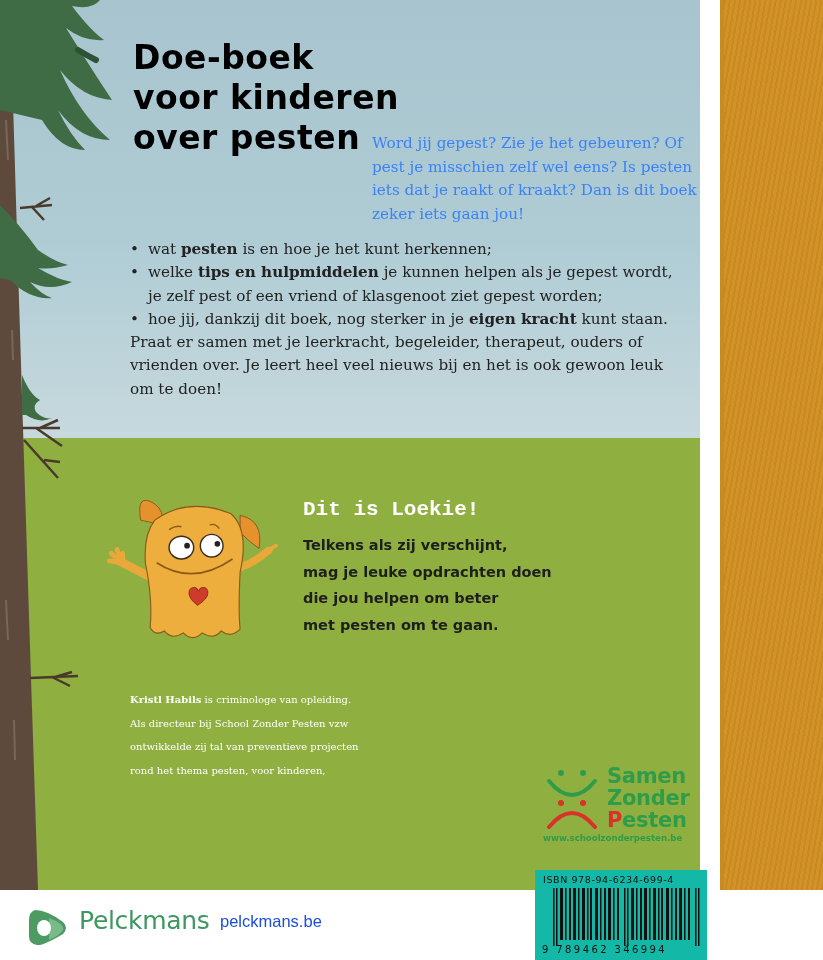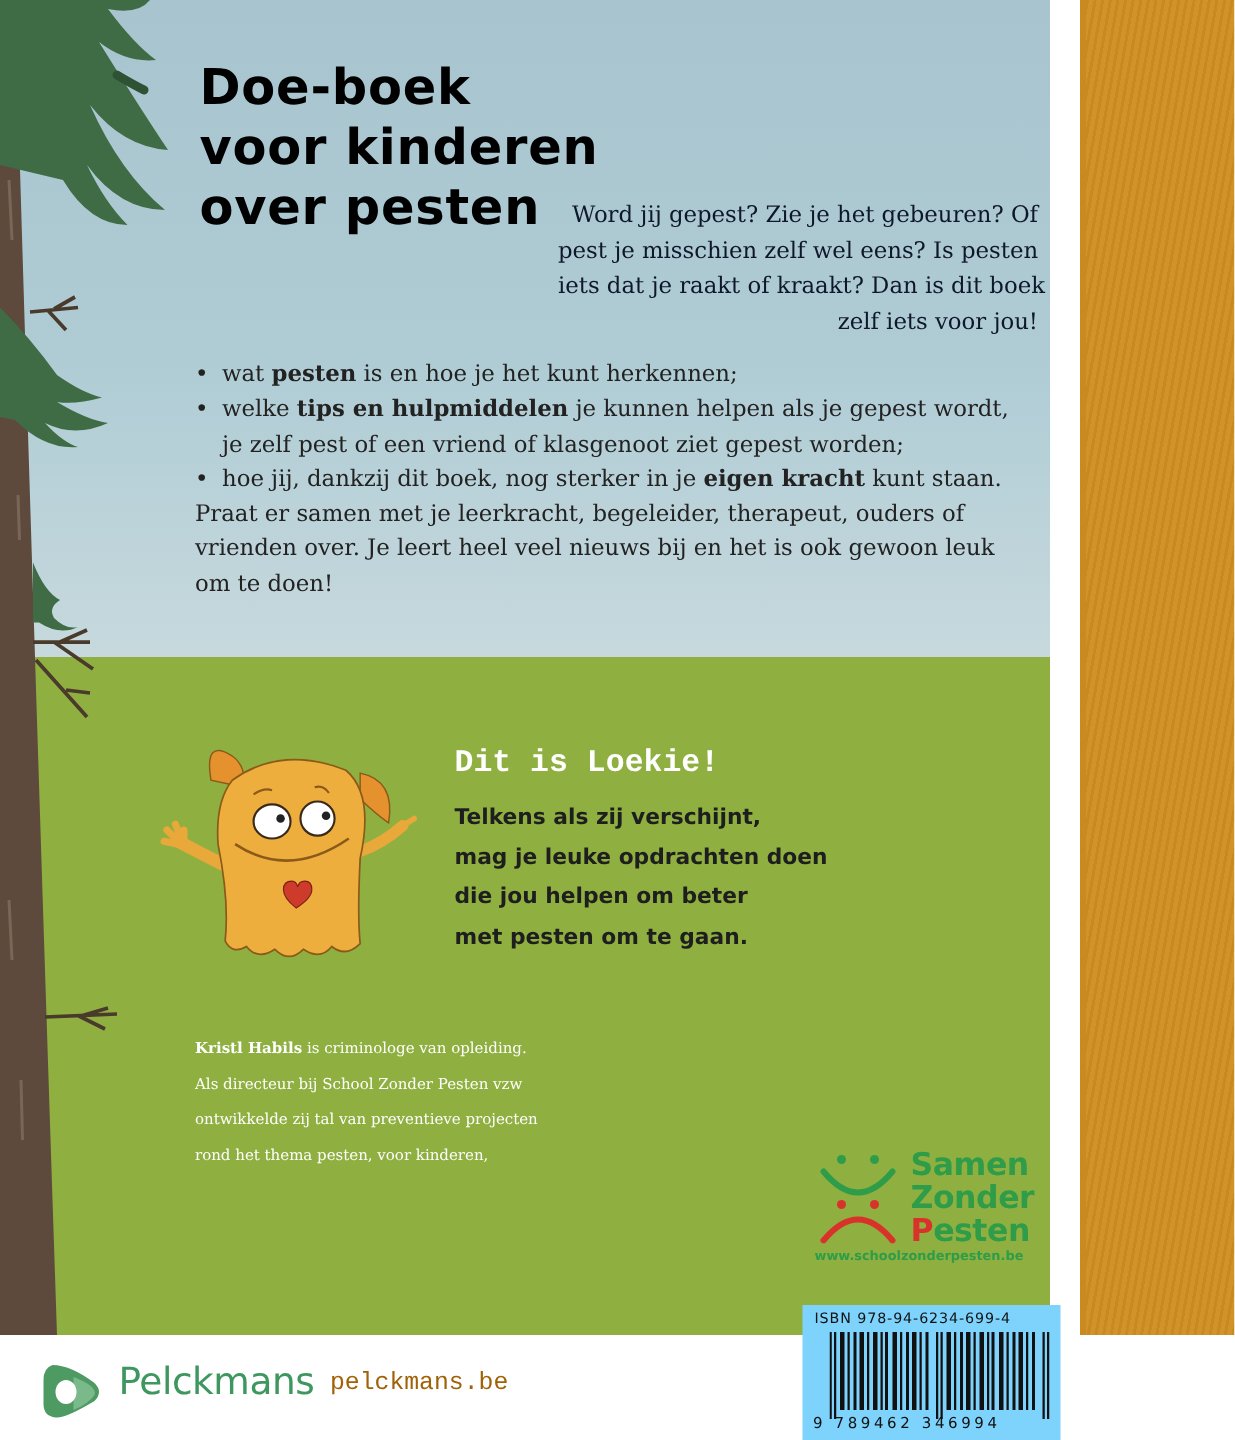--- a/index.html
+++ b/index.html
@@ -9,21 +9,21 @@
   .grass { position:absolute; left:0; top:438px; width:700px; height:452px; background:#8fb040; }
   .orange { position:absolute; left:724px; top:0; width:99px; height:890px; background:#d18f22;
             background-image: repeating-linear-gradient(100deg, rgba(0,0,0,0.04) 0 2px, rgba(255,255,255,0.03) 2px 5px); }
   .orange-edge { position:absolute; left:720px; top:0; width:6px; height:890px; background:#c98a20; }
   .footer { position:absolute; left:0; top:890px; width:823px; height:70px; background:#ffffff; }
   .foliage { position:absolute; }
 
   .title { position:absolute; left:133px; top:38px; color:#000000; font-family:"DejaVu Sans", sans-serif;
            font-weight:bold; font-size:33px; line-height:40px; letter-spacing:0.5px; }
   .title div { white-space:nowrap; }
-  .intro { position:absolute; left:372px; top:132px; width:320px; color:#0f172a; font-size:15.2px; line-height:23.5px;text-align:right; }
+  .intro { position:absolute; left:372px; top:132px; width:320px; color:#3b82f6; font-size:15.2px; line-height:23.5px; }
   .intro div { white-space:nowrap; }
   .body-text { position:absolute; left:130px; top:238px; width:570px; color:#222; font-size:15.2px; line-height:23.3px; }
   .body-text .line { white-space:nowrap; }
   .bullet { display:flex; }
   .bullet .dot { width:18px; flex:none; }
   .indent { padding-left:18px; }
   b { font-weight:bold; }
 
   .loekie { position:absolute; left:98px; top:485px; width:180px; height:165px; }
   .loekie-title { position:absolute; left:303px; top:498px; color:#ffffff; font-family:Liberation Mono, monospace;
@@ -35,28 +35,28 @@
   .author { position:absolute; left:130px; top:688px; color:#ffffff; font-size:10px; line-height:23.7px; }
   .author div { white-space:nowrap; }
 
   .szp { position:absolute; left:537px; top:765px; width:170px; height:90px; }
   .szp-words { position:absolute; left:70px; top:0; font-family:"DejaVu Sans", sans-serif; font-weight:bold;
                color:#2f9c49; font-size:21px; line-height:22px; letter-spacing:-0.3px; }
   .szp-words .red { color:#d9322b; }
   .szp-url { position:absolute; left:6px; top:68px; font-family:"DejaVu Sans", sans-serif; font-weight:bold;
              color:#2f9c49; font-size:8.6px; white-space:nowrap; }
 
-  .isbn-box { position:absolute; left:535px; top:870px; width:172px; height:90px; background:#7dd3fc; }
+  .isbn-box { position:absolute; left:535px; top:870px; width:172px; height:90px; background:#14b8a6; }
   .isbn-label { position:absolute; left:8px; top:4px; font-family:"DejaVu Sans", sans-serif; font-size:9.5px; color:#111; letter-spacing:0.6px; white-space:nowrap; }
   .barcode { position:absolute; left:18px; top:18px; width:148px; height:58px; }
   .isbn-digits { position:absolute; left:7px; top:74px; font-family:"DejaVu Sans", sans-serif; font-size:10px; color:#111; letter-spacing:2.4px; white-space:nowrap; }
 
   .pelck-logo { position:absolute; left:27px; top:906px; width:42px; height:42px; }
   .pelck-name { position:absolute; left:79px; top:906px; font-family:"DejaVu Sans", sans-serif; color:#3f9760; font-size:25px; letter-spacing:-0.3px; }
-  .pelck-url { position:absolute; left:220px; top:912px; font-family:Liberation Mono, monospace; color:#a16207; font-size:16.5px; }
+  .pelck-url { position:absolute; left:220px; top:912px; font-family:Liberation Sans, sans-serif; color:#1d4ed8; font-size:16.5px; }
 </style>
 </head>
 <body>
 
 <div class="sky"></div>
 <div class="grass"></div>
 <div class="orange-edge"></div>
 <div class="orange"></div>
 <div class="footer"></div>
 
@@ -80,21 +80,21 @@
 <div class="title">
   <div>Doe-boek</div>
   <div>voor kinderen</div>
   <div>over pesten</div>
 </div>
 
 <div class="intro">
   <div>Word jij gepest? Zie je het gebeuren? Of</div>
   <div>pest je misschien zelf wel eens? Is pesten</div>
   <div>iets dat je raakt of kraakt? Dan is dit boek</div>
-  <div>zelf iets voor jou!</div>
+  <div>zeker iets gaan jou!</div>
 </div>
 
 <div class="body-text">
   <div class="bullet">
     <span class="dot">•</span>
     <span class="line"><span>wat </span><b>pesten</b><span> is en hoe je het kunt herkennen;</span></span>
   </div>
   <div class="bullet">
     <span class="dot">•</span>
     <span class="line"><span>welke </span><b>tips en hulpmiddelen</b><span> je kunnen helpen als je gepest wordt,</span></span>

